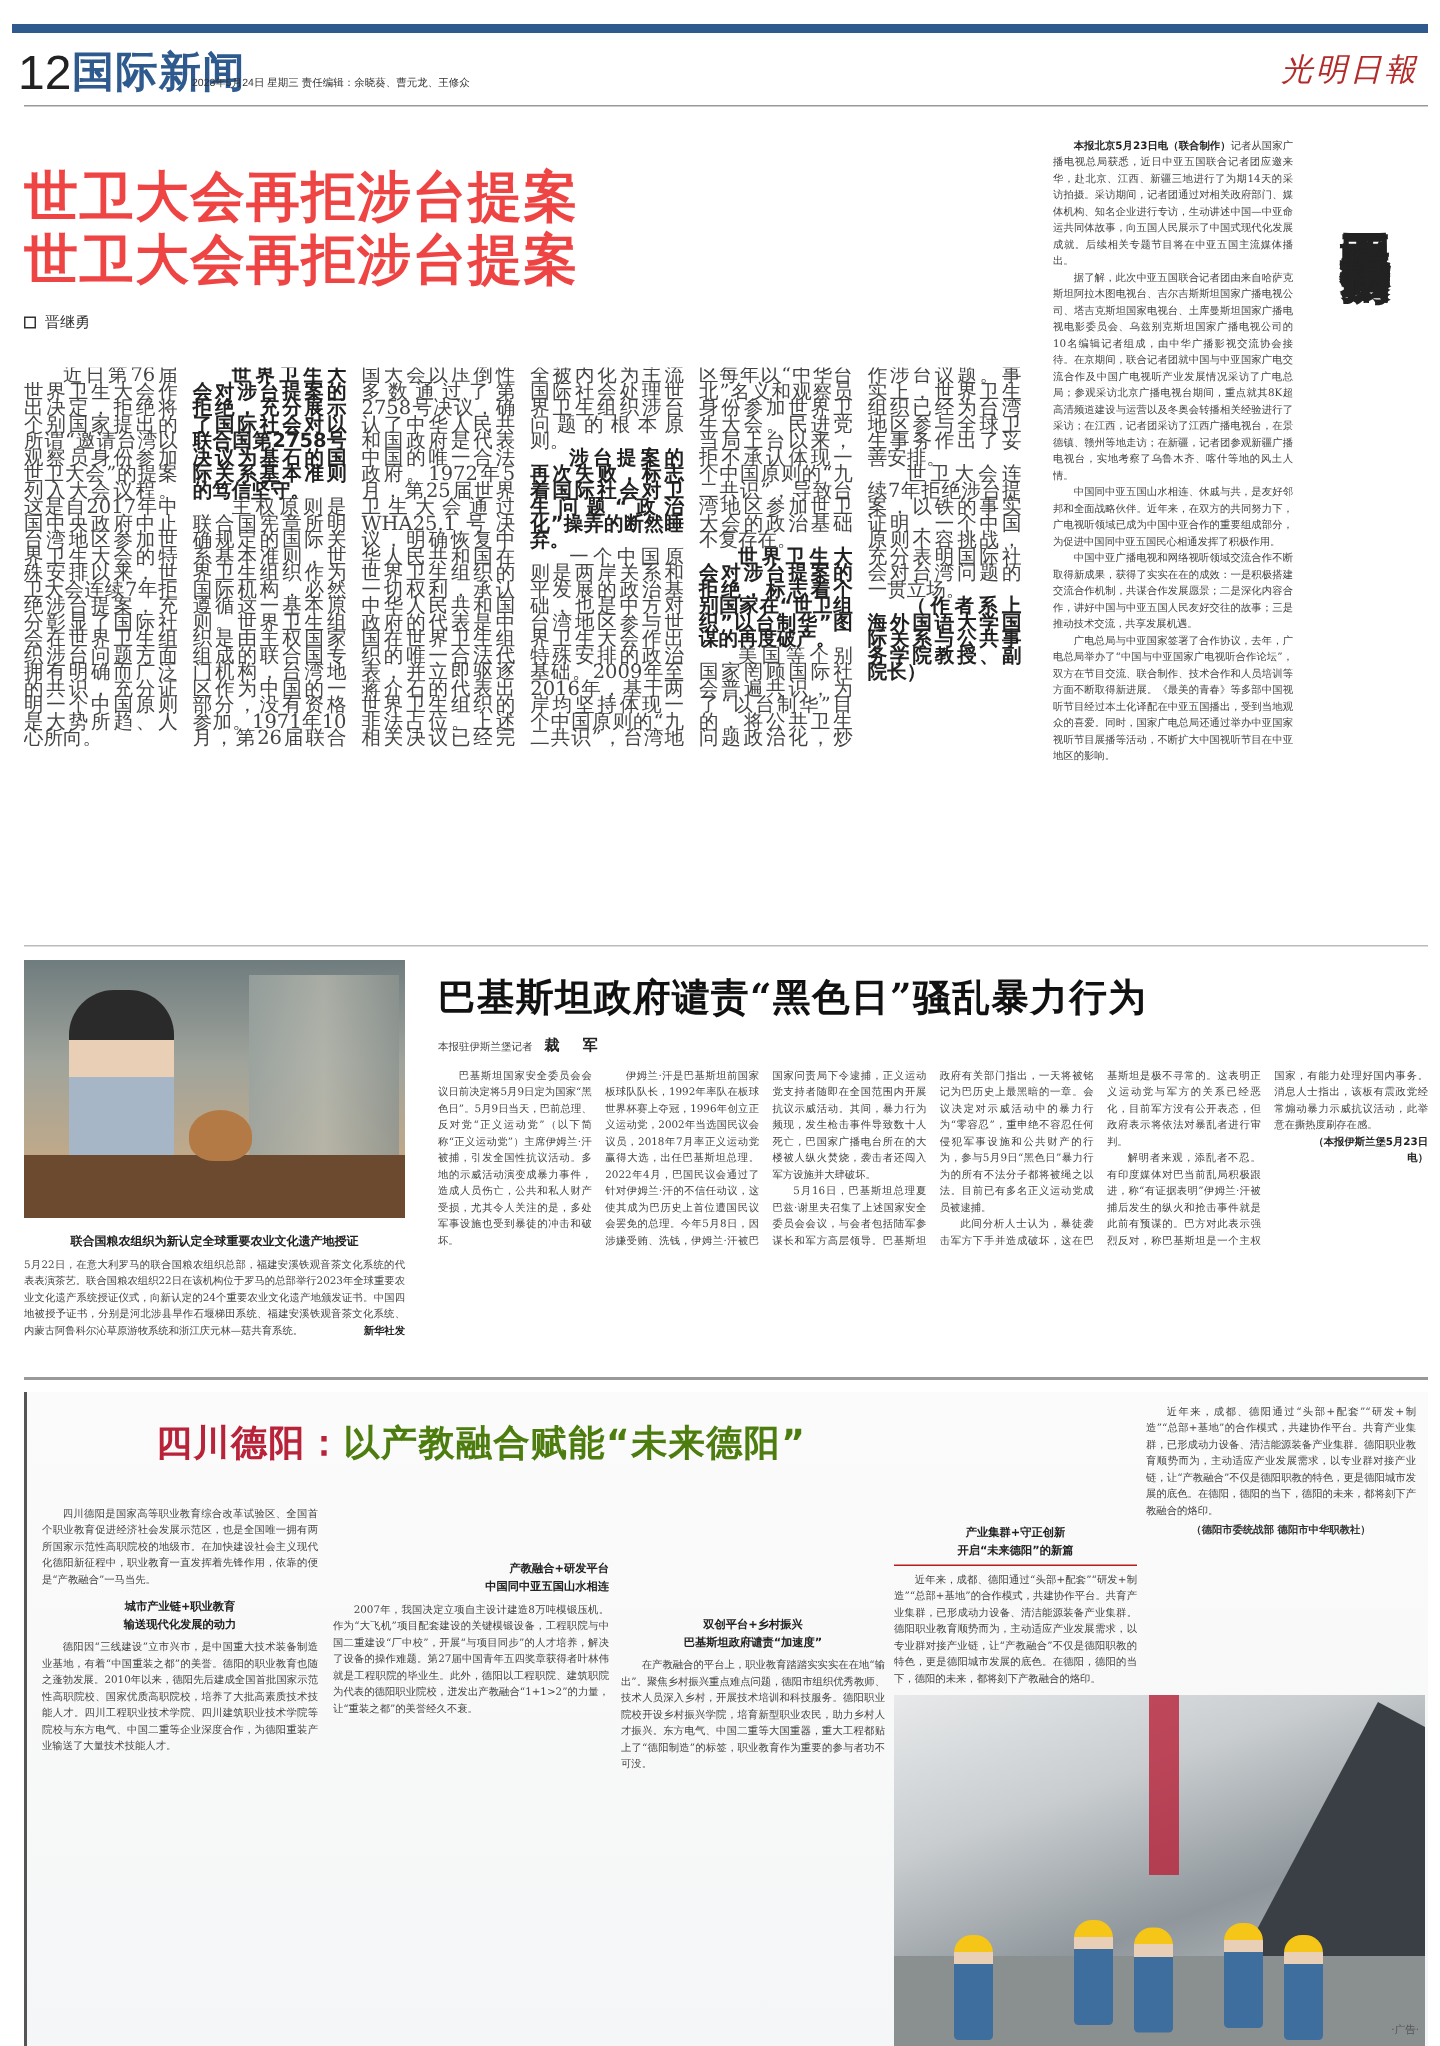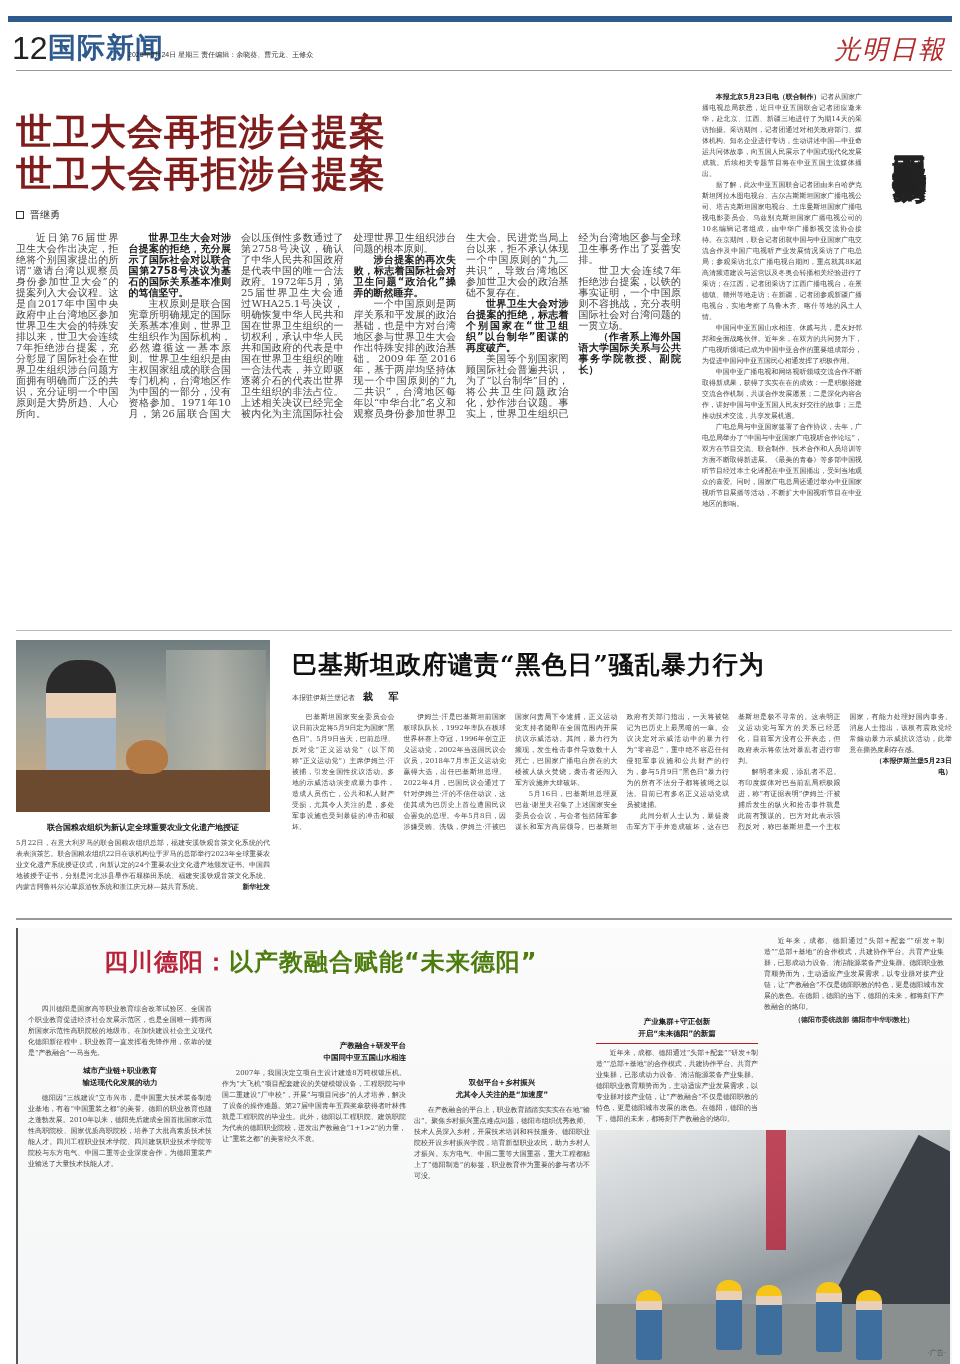--- a/index.html
+++ b/index.html
@@ -4,28 +4,28 @@
 <style>
   * { box-sizing: border-box; margin: 0; padding: 0; }
   html, body { width: 960px; height: 1364px; background: #ffffff; overflow: hidden; }
   body { font-family: "DejaVu Serif", serif; color: #222; position: relative; }
 
   .topbar { position: absolute; left: 8px; top: 16px; width: 944px; height: 6px; background: #2f5a8e; }
   .masthead { position: absolute; left: 8px; top: 30px; width: 944px; height: 36px; }
   .page-num { position: absolute; left: 4px; top: 0; font-family: "Liberation Sans", sans-serif; font-size: 32px; font-weight: 300; color: #222; line-height: 36px; }
   .section-title { position: absolute; left: 40px; top: 0; font-family: "DejaVu Sans", sans-serif; font-size: 28px; font-weight: bold; color: #2f5a8e; line-height: 36px; letter-spacing: 1px; }
   .meta { position: absolute; left: 120px; top: 20px; font-family: Liberation Sans, sans-serif; font-size: 7px; color: #333; }
-  .logo { position: absolute; right: 6px; top: 2px; font-family: "DejaVu Serif", serif; font-size: 26px; font-style: italic; color: #b32a2a; letter-spacing: 2px; }
+  .logo { position: absolute; right: 6px; top: 2px; font-family: "DejaVu Serif", serif; font-size: 21px; font-style: italic; color: #b32a2a; letter-spacing: 2px; }
   .hr-thin { position: absolute; left: 16px; top: 70px; width: 936px; height: 1px; background: #999; }
 
   
-  .a1-headline { position: absolute; left: 16px; top: 110px; width: 460px; font-family: "DejaVu Serif", serif; font-weight: bold; font-size: 36px; line-height: 42px; color: #7f1d1d; letter-spacing: 1px; }
+  .a1-headline { position: absolute; left: 16px; top: 110px; width: 460px; font-family: "DejaVu Serif", serif; font-weight: bold; font-size: 36px; line-height: 42px; color: #ef4444; letter-spacing: 1px; }
   .a1-byline { position: absolute; left: 16px; top: 208px; font-size: 10px; color: #333; font-family: "DejaVu Sans", sans-serif; }
   .a1-byline .box { display: inline-block; width: 8px; height: 8px; border: 1px solid #333; margin-right: 6px; vertical-align: middle; }
-  .a1-body { position: absolute; left: 16px; top: 232px; width: 665px; height: 384px; column-count: 6; column-gap: 10px; font-size: 10px; line-height: 11px; color: #444; text-align: justify; overflow: hidden; }
+  .a1-body { position: absolute; left: 16px; top: 245px; width: 665px; height: 384px; column-count: 6; column-gap: 10px; font-size: 13px; line-height: 11px; color: #444; text-align: justify; overflow: hidden; }
   .a1-body p { text-indent: 2em; }
   .a1-body .sub { font-family: "DejaVu Sans", sans-serif; font-weight: bold; color: #222; }
   .a1-body .note { font-family: "DejaVu Sans", sans-serif; font-weight: bold; color: #222; text-indent: 2em; }
 
   
   .a2-body { position: absolute; left: 702px; top: 92px; width: 160px; height: 530px; font-size: 6.9px; line-height: 11px; color: #444; text-align: justify; overflow: hidden; }
   .a2-body p { text-indent: 2em; }
   .a2-body .lead { font-family: "DejaVu Sans", sans-serif; font-weight: bold; color: #222; }
   .a2-vtitle { position: absolute; left: 882px; top: 128px; width: 46px; font-family: "DejaVu Serif", serif; font-weight: bold; font-size: 34px; line-height: 37px; color: #222; writing-mode: vertical-rl; letter-spacing: 1px; }
 
@@ -155,21 +155,21 @@
   <div class="ad-sub" style="margin-top:36px;text-align:right;">
     <div>产教融合+研发平台</div>
     <div>中国同中亚五国山水相连</div>
   </div>
   <p>2007年，我国决定立项自主设计建造8万吨模锻压机。作为“大飞机”项目配套建设的关键模锻设备，工程职院与中国二重建设“厂中校”，开展“与项目同步”的人才培养，解决了设备的操作难题。第27届中国青年五四奖章获得者叶林伟就是工程职院的毕业生。此外，德阳以工程职院、建筑职院为代表的德阳职业院校，迸发出产教融合“1+1&gt;2”的力量，让“重装之都”的美誉经久不衰。</p>
 </div>
 
 <div class="ad-col" style="left:414px; top:1004px; width:176px; height:356px;">
   <div class="ad-sub" style="margin-top:73px;">
     <div>双创平台+乡村振兴</div>
-    <div>尤其令人关注的是“加速度”</div>
+    <div>巴基斯坦政府谴责“加速度”</div>
   </div>
   <p>在产教融合的平台上，职业教育踏踏实实实在在地“输出”。聚焦乡村振兴重点难点问题，德阳市组织优秀教师、技术人员深入乡村，开展技术培训和科技服务。德阳职业院校开设乡村振兴学院，培育新型职业农民，助力乡村人才振兴。东方电气、中国二重等大国重器，重大工程都贴上了“德阳制造”的标签，职业教育作为重要的参与者功不可没。</p>
 </div>
 
 <div class="ad-sub-boxed">
   <div>产业集群+守正创新</div>
   <div>开启“未来德阳”的新篇</div>
 </div>
 <div class="ad-col" style="left:596px; top:1048px; width:162px; height:80px;">
   <p>近年来，成都、德阳通过“头部+配套”“研发+制造”“总部+基地”的合作模式，共建协作平台。共育产业集群，已形成动力设备、清洁能源装备产业集群。德阳职业教育顺势而为，主动适应产业发展需求，以专业群对接产业链，让“产教融合”不仅是德阳职教的特色，更是德阳城市发展的底色。在德阳，德阳的当下，德阳的未来，都将刻下产教融合的烙印。</p>

